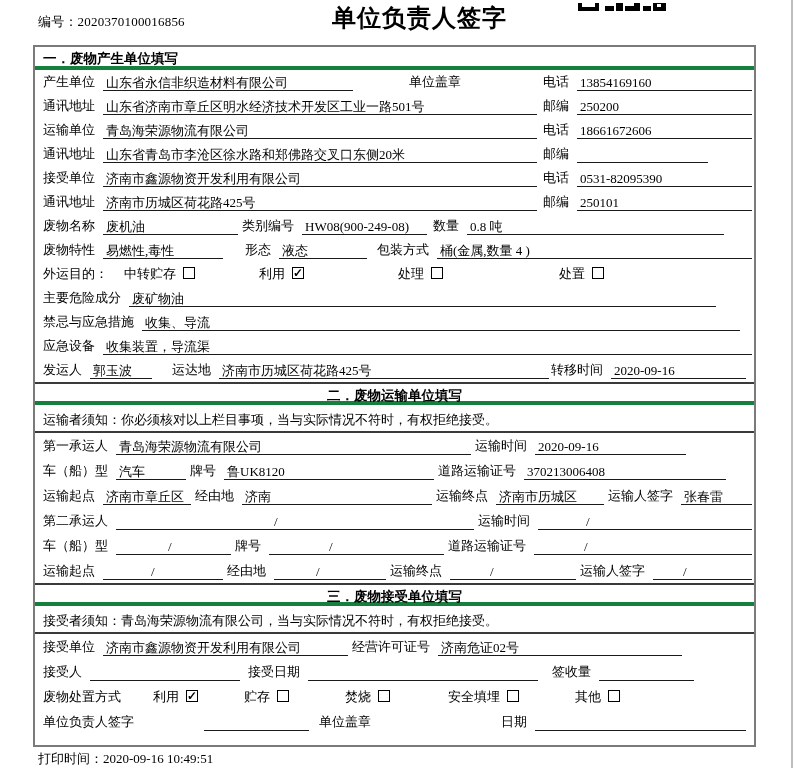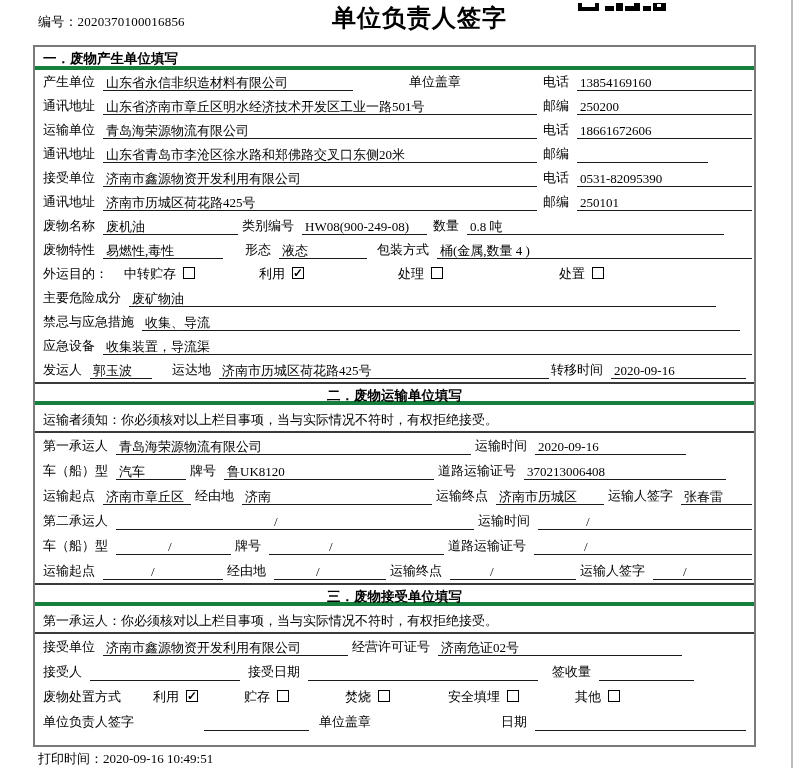--- a/index.html
+++ b/index.html
@@ -250,21 +250,21 @@
     <span class="u" style="width:120px;padding-left:48px">/</span>
     <span class="lb" style="margin-left:4px">经由地</span>
     <span class="u" style="width:112px;padding-left:42px">/</span>
     <span class="lb" style="margin-left:4px">运输终点</span>
     <span class="u" style="width:126px;padding-left:40px">/</span>
     <span class="lb" style="margin-left:4px">运输人签字</span>
     <span class="u f" style="padding-left:30px">/</span>
   </div>
 
   <div class="sec-head mid">三．废物接受单位填写</div>
-  <div class="notice">第一承运人：你必须核对以上栏目事项，当与实际情况不符时，有权拒绝接受。</div>
+  <div class="notice">接受者须知：青岛海荣源物流有限公司，当与实际情况不符时，有权拒绝接受。</div>
 
   <div class="row h25">
     <span class="lb">接受单位</span>
     <span class="u" style="width:245px">济南市鑫源物资开发利用有限公司</span>
     <span class="lb" style="margin-left:4px">经营许可证号</span>
     <span class="u f" style="margin-right:70px">济南危证02号</span>
   </div>
 
   <div class="row h25">
     <span class="lb">接受人</span>

